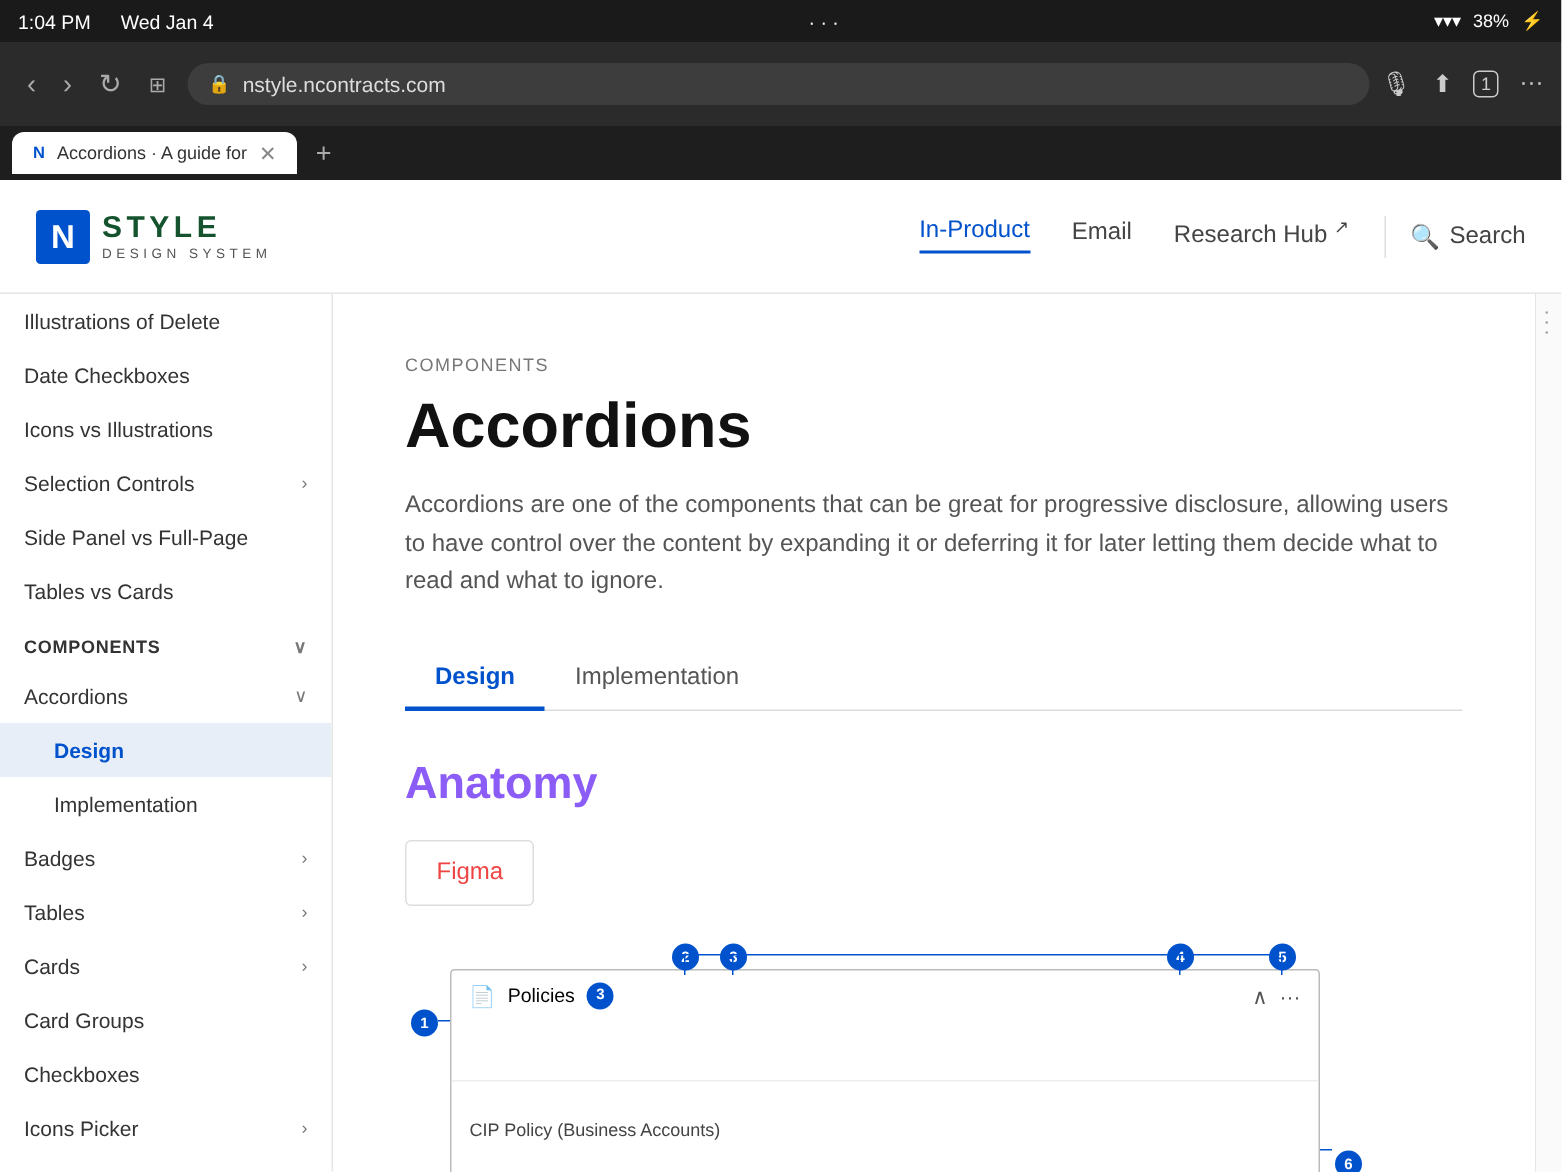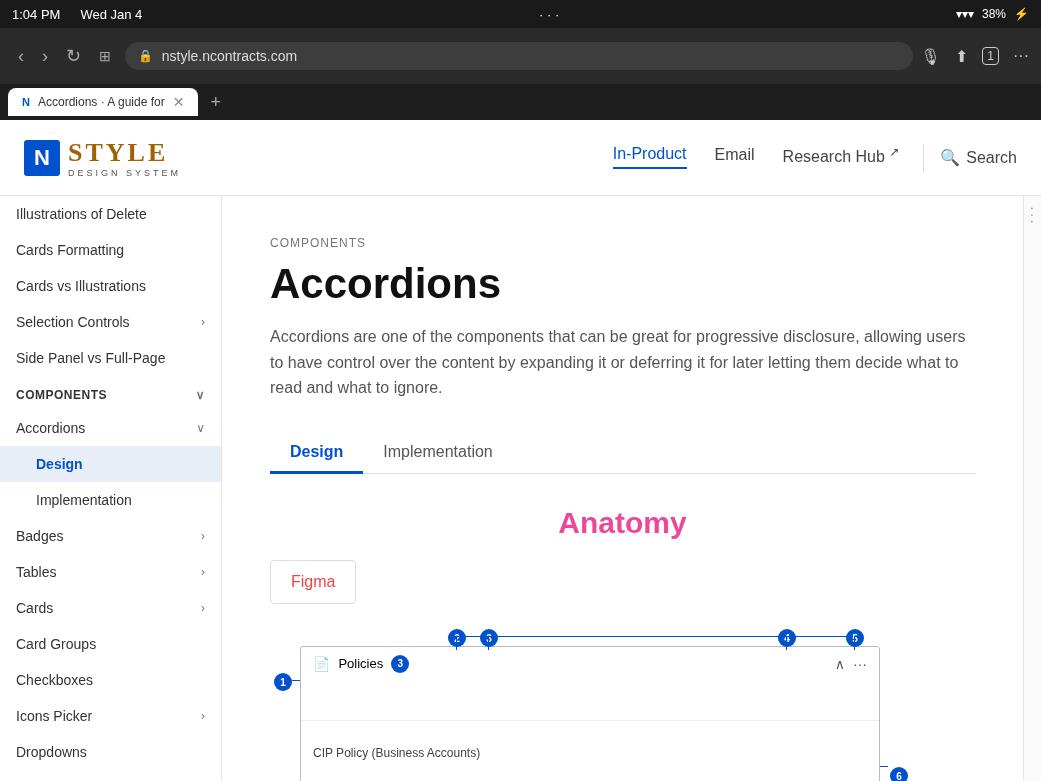--- a/index.html
+++ b/index.html
@@ -94,21 +94,21 @@
       font-size: 22px;
       width: 36px;
       height: 36px;
       display: flex;
       align-items: center;
       justify-content: center;
       border-radius: 3px;
       margin-right: 8px;
     }
     .logo-text { display: flex; flex-direction: column; }
-    .logo-style { font-size: 26px; font-weight: 700; letter-spacing: 3px; color: #a16207; font-family: Liberation Serif, serif; }
+    .logo-style { font-size: 20px; font-weight: 700; letter-spacing: 3px; color: #14532d; }
     .logo-sub { font-size: 9px; letter-spacing: 3px; color: #555; }
     .nav-links { display: flex; align-items: center; gap: 28px; margin-right: 24px; }
     .nav-link {
       font-size: 16px;
       color: #444;
       text-decoration: none;
       cursor: pointer;
       padding-bottom: 4px;
     }
     .nav-link.active { color: #0052cc; border-bottom: 2px solid #0052cc; }
@@ -163,21 +163,21 @@
     .tabs-bar { display: flex; gap: 0; border-bottom: 1px solid #ddd; margin-bottom: 32px; }
     .tab-item {
       font-size: 16px;
       color: #555;
       padding: 10px 20px;
       cursor: pointer;
       border-bottom: 3px solid transparent;
       margin-bottom: -1px;
     }
     .tab-item.active { color: #0052cc; border-bottom-color: #0052cc; font-weight: 600; }
-    .section-title { font-size: 30px; font-weight: 700; color: #ec4899; margin-bottom: 20px; text-align: center; }
+    .section-title { font-size: 30px; font-weight: 700; color: #8b5cf6; margin-bottom: 20px; }
     .figma-box {
       border: 1px solid #ddd;
       border-radius: 4px;
       padding: 12px 20px;
       display: inline-block;
       font-size: 16px;
       color: #ef4444;
       margin-bottom: 24px;
       cursor: pointer;
     }
@@ -277,31 +277,34 @@
 </div>
 
 <div class="app-layout">
 
   <div class="sidebar">
 
     <div class="sidebar-item">
       <span class="sidebar-item-label">Illustrations of Delete</span>
     </div>
     <div class="sidebar-item">
-      <span class="sidebar-item-label">Cards Formatting</span>
-    </div>
-    <div class="sidebar-item">
-      <span class="sidebar-item-label">Cards vs Illustrations</span>
+      <span class="sidebar-item-label">Date Checkboxes</span>
+    </div>
+    <div class="sidebar-item">
+      <span class="sidebar-item-label">Icons vs Illustrations</span>
     </div>
     <div class="sidebar-item">
       <span class="sidebar-item-label">Selection Controls</span>
       <span class="chevron">›</span>
     </div>
     <div class="sidebar-item">
       <span class="sidebar-item-label">Side Panel vs Full-Page</span>
+    </div>
+    <div class="sidebar-item">
+      <span class="sidebar-item-label">Tables vs Cards</span>
     </div>
 
     <div class="sidebar-item section-header">
       <span>COMPONENTS</span>
       <span class="chevron">∨</span>
     </div>
 
     <div class="sidebar-item">
       <span class="sidebar-item-label">Accordions</span>
       <span class="chevron">∨</span>

